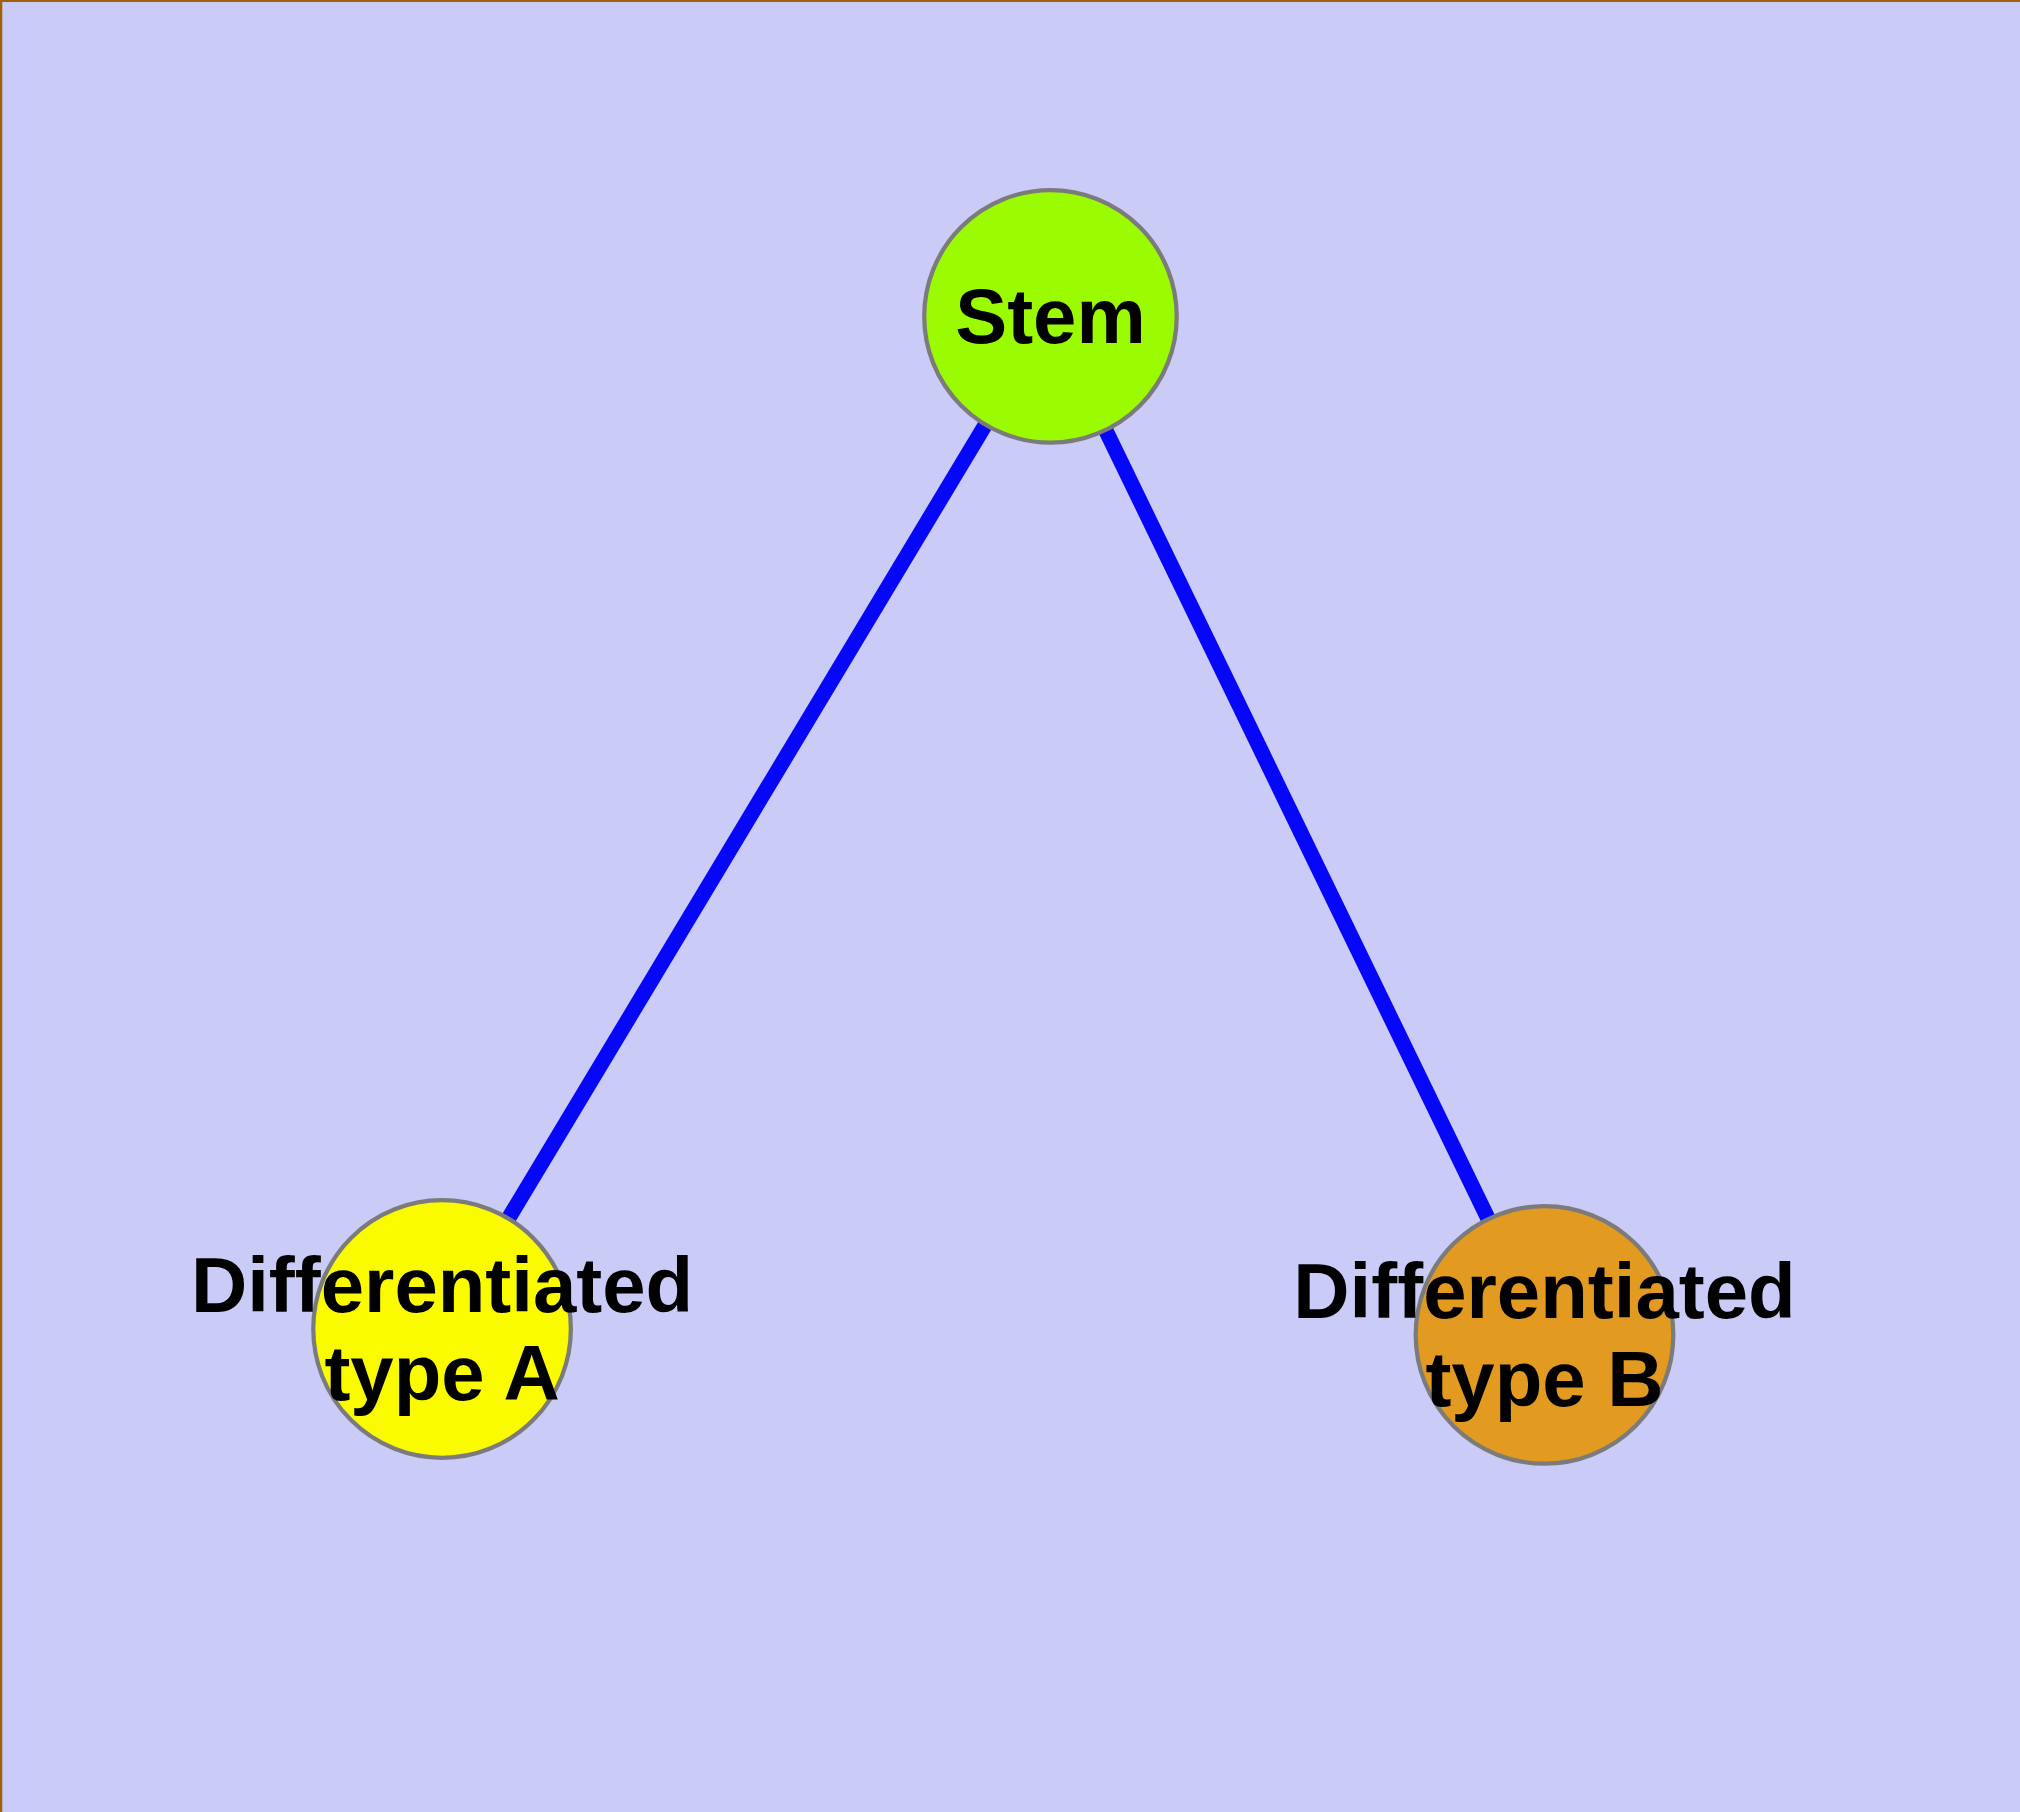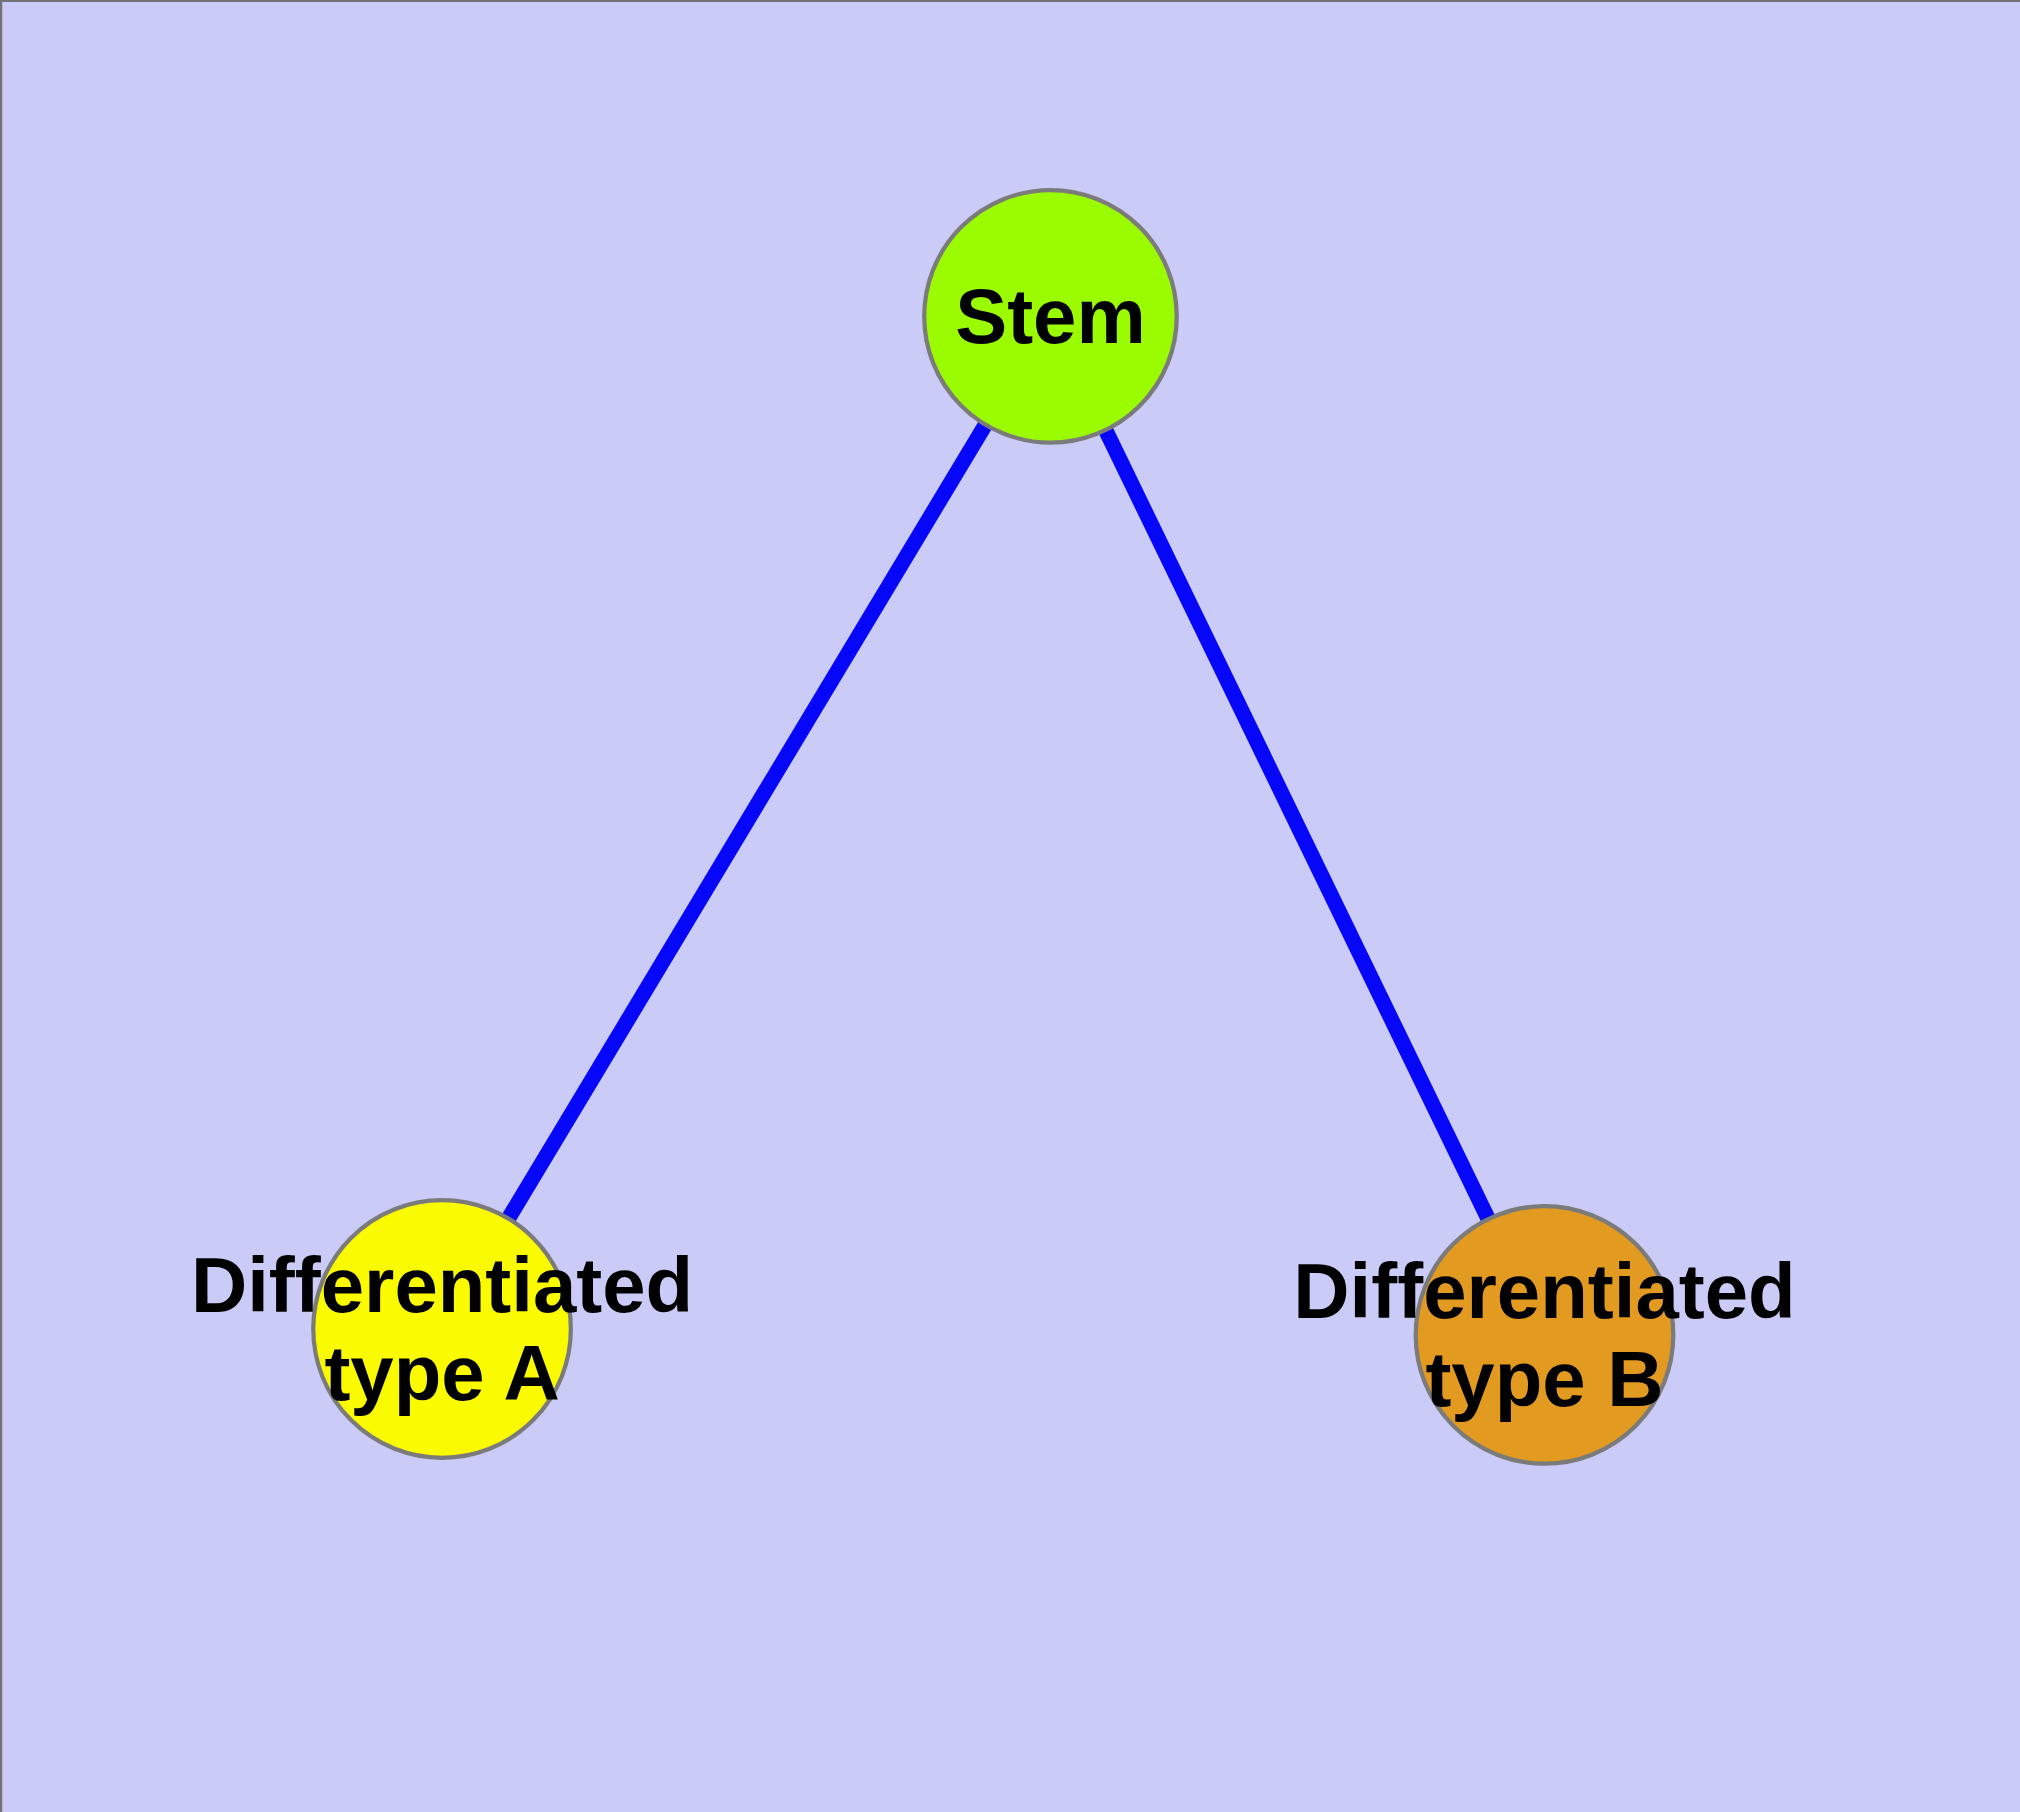--- a/index.html
+++ b/index.html
@@ -4,21 +4,21 @@
 <style>
   html, body {
     margin: 0;
     padding: 0;
     background: #ffffff;
   }
   .canvas-wrap {
     position: relative;
     width: 2021px;
     height: 1812px;
-    background: #737373;
+    background: #a16207;
     overflow: hidden;
   }
   
   .graph-canvas {
     position: absolute;
     top: 1.7px;
     left: 1.7px;
     width: 2019px;
     height: 1810px;
   }

